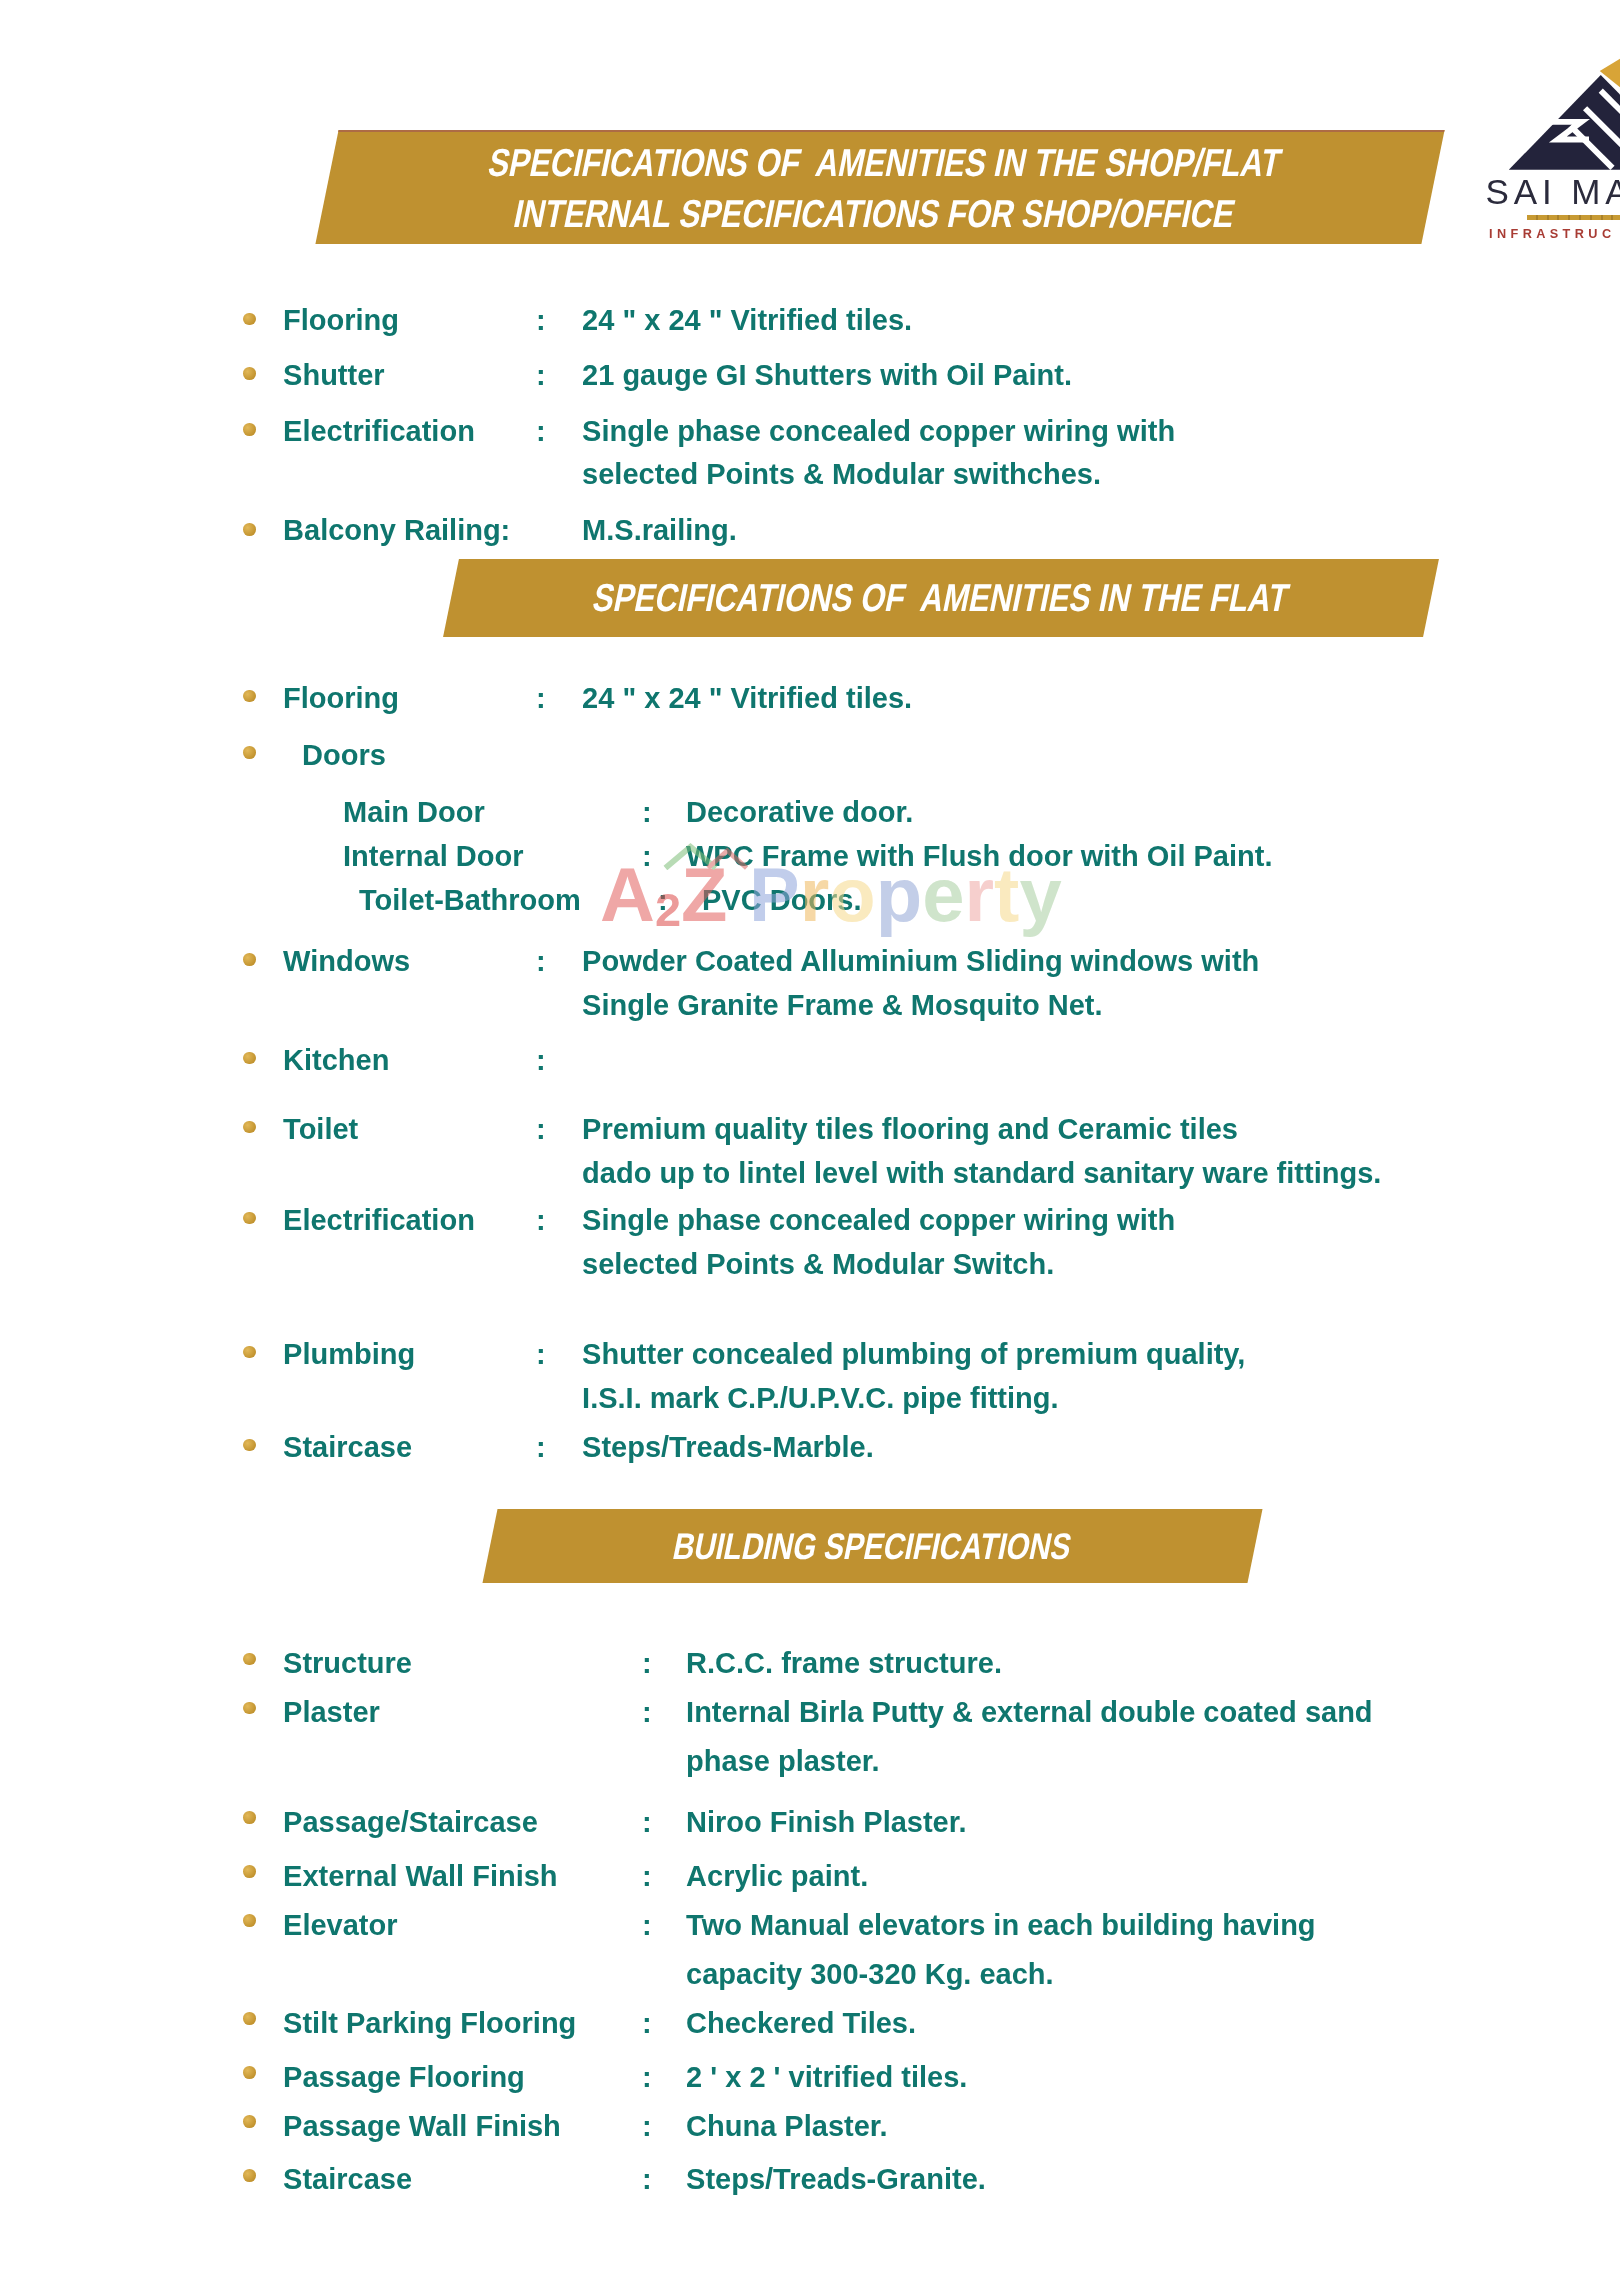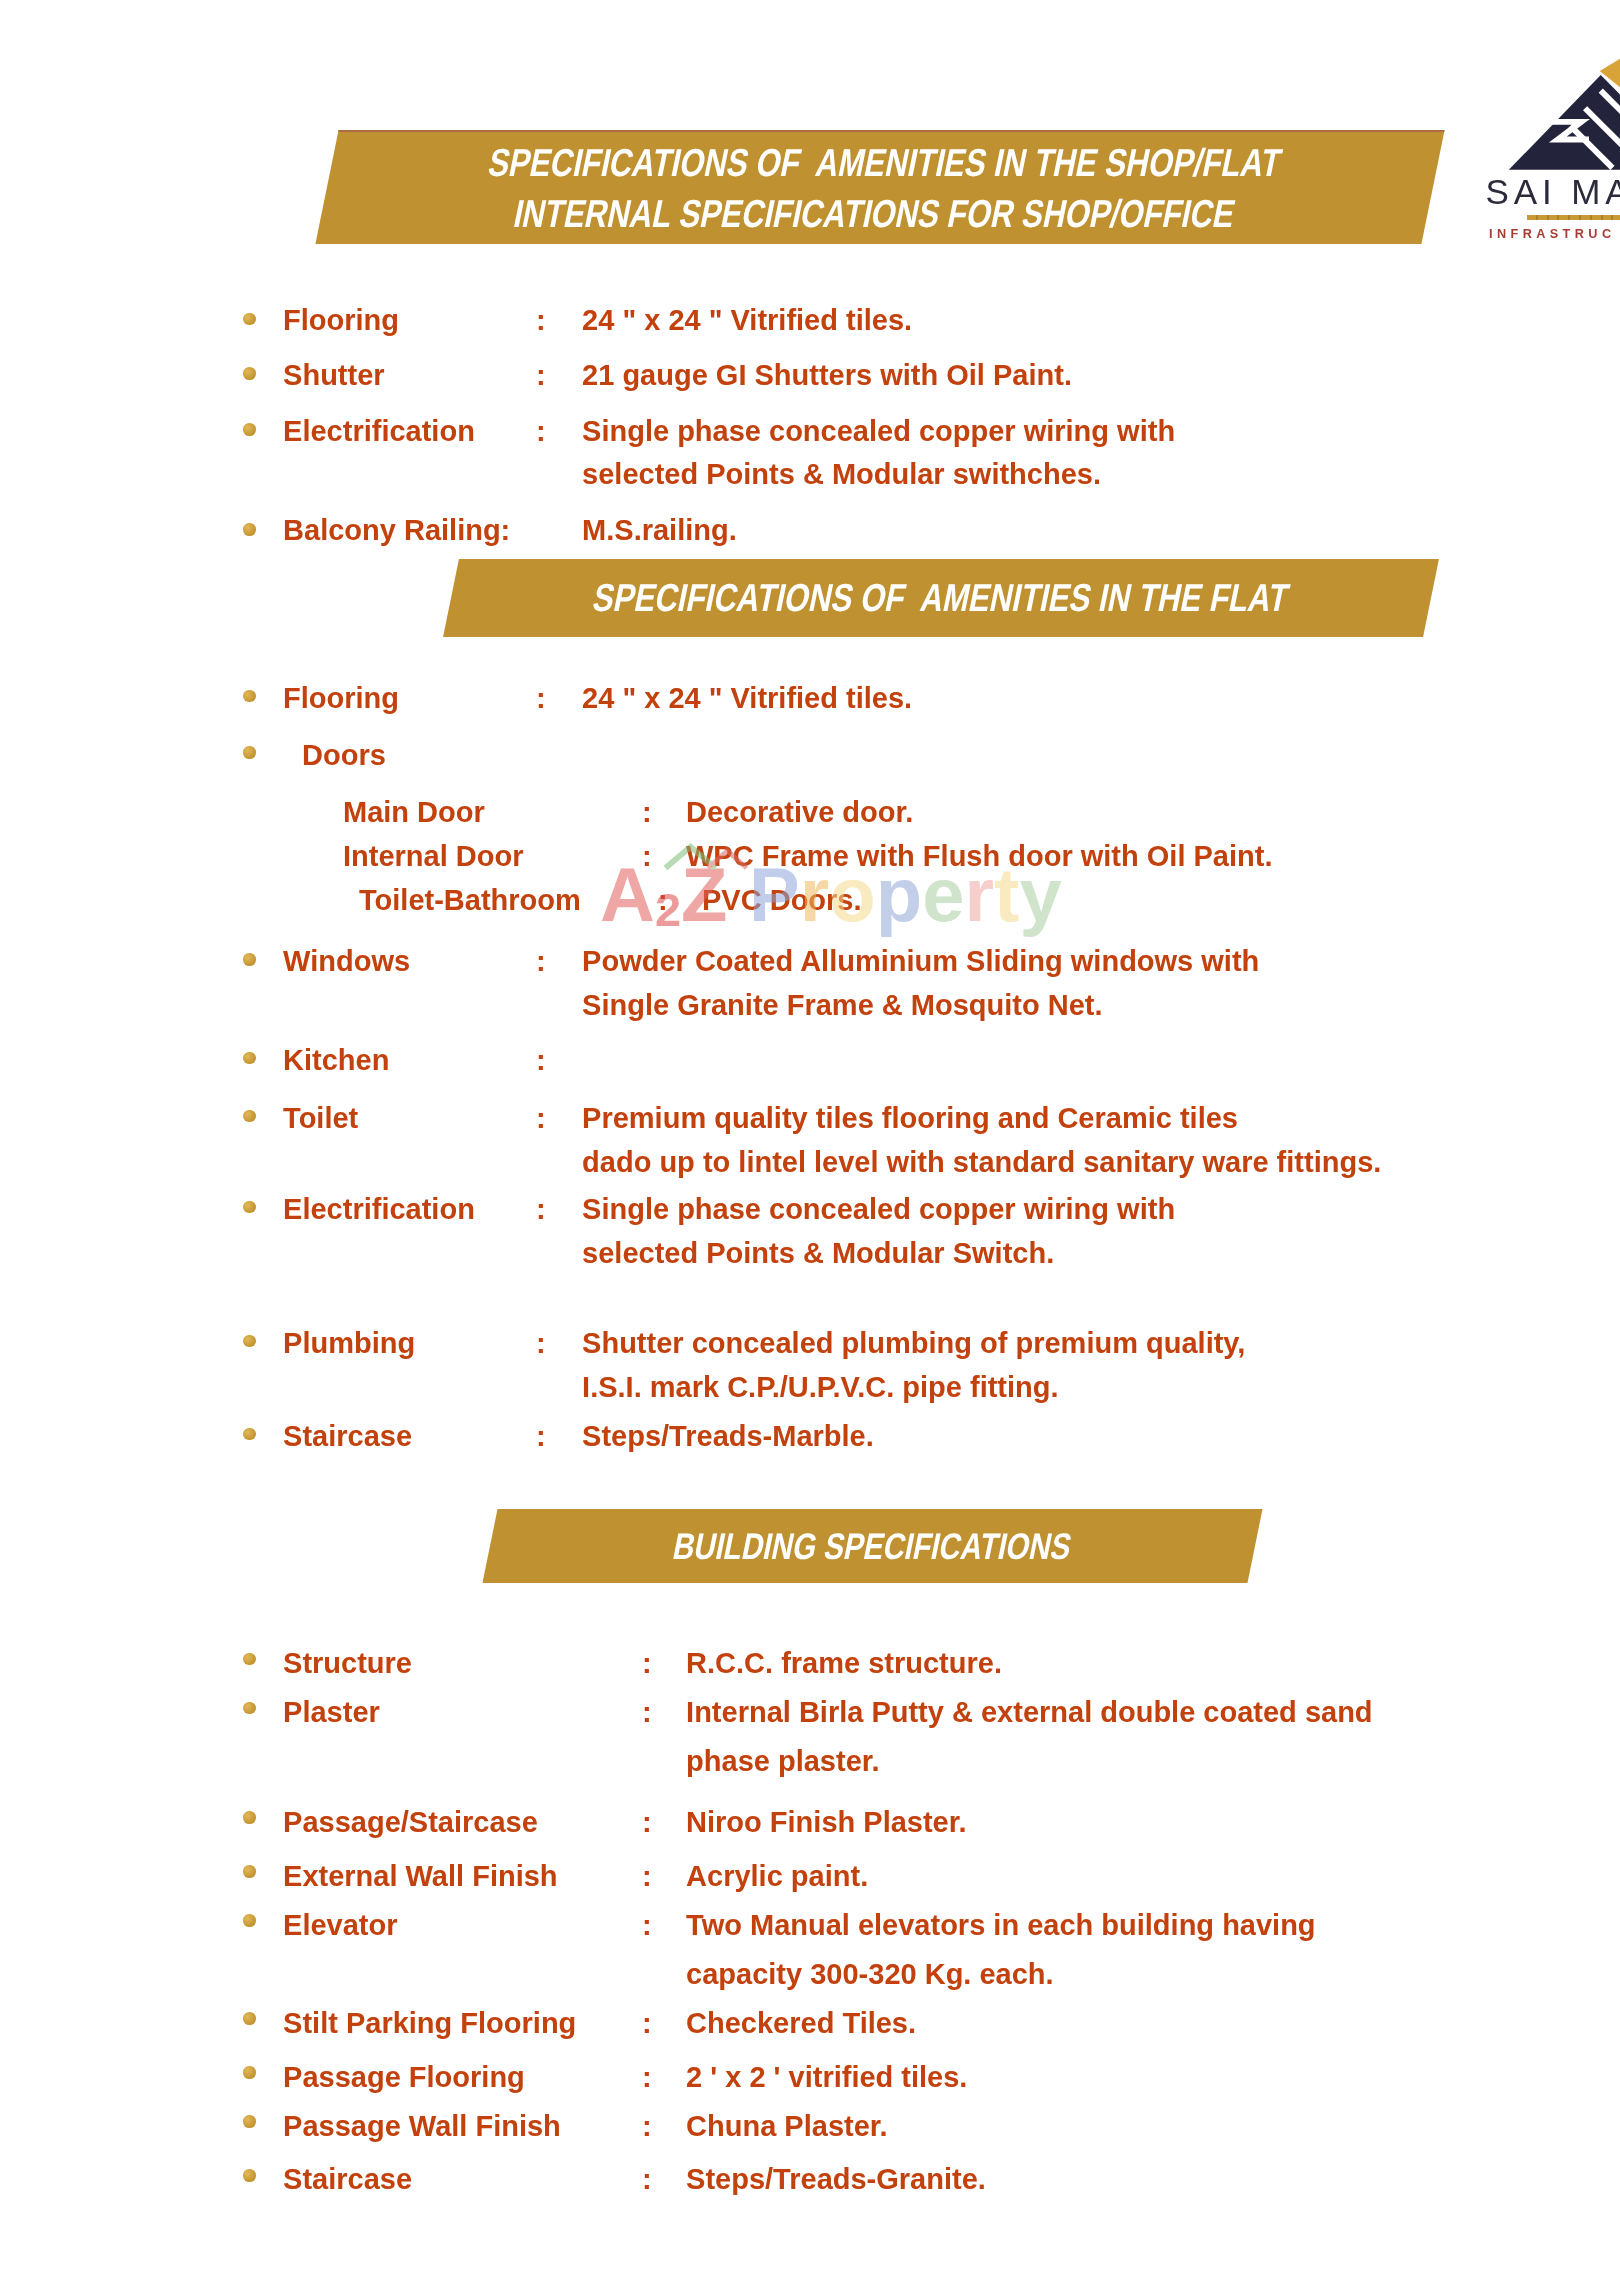--- a/index.html
+++ b/index.html
@@ -16,21 +16,21 @@
   .banner2{left:451px;top:559px;width:980px;height:78px;}
   .banner3{left:490px;top:1509px;width:765px;height:74px;}
   .bline{
     display:block;color:#ffffff;text-align:center;font-weight:700;white-space:pre;
     transform:scaleX(0.8);letter-spacing:0px;
   }
   .banner1 .bline{font-size:39px;line-height:51px;}
   .banner2 .bline{font-size:39px;line-height:76px;}
   .banner3 .bline{font-size:37px;line-height:73px;}
   
-  .list{position:absolute;left:0;right:0;font-size:29px;font-weight:700;color:#c2410c;}
+  .list{position:absolute;left:0;right:0;font-size:29px;font-weight:700;color:#0f766e;}
   .list1{top:299px;}
   .list2{top:676px;}
   .list3{top:1639px;}
   .row{display:flex;align-items:flex-start;padding-left:243px;}
   .list1 .row{line-height:43px;}
   .list2 .row{line-height:44px;}
   .list3 .row{line-height:49px;}
   .bullet{
     flex:none;width:12.7px;height:12.7px;border-radius:50%;margin-top:13.7px;
     background:radial-gradient(circle at 35% 35%, #e2b858, #b5841e);
@@ -44,21 +44,21 @@
   .list3 .label{width:351px;}
   .list3 .colon{width:52px;}
   
   .list1 .row:nth-child(1){margin-bottom:11.8px;}
   .list1 .row:nth-child(2){margin-bottom:13px;}
   .list1 .row:nth-child(3){margin-bottom:13.7px;}
   .list2 .row:nth-child(1){margin-bottom:12.7px;}
   .list2 .row:nth-child(2){margin-bottom:13px;gap:19px;}
   .list2 .row:nth-child(5){margin-bottom:17.6px;margin-left:16px;}
   .list2 .row:nth-child(6){margin-bottom:10.8px;}
-  .list2 .row:nth-child(7){margin-bottom:14px;}
+  .list2 .row:nth-child(7){margin-bottom:25px;}
   .list2 .row:nth-child(8){margin-bottom:2.9px;}
   .list2 .row:nth-child(9){margin-bottom:46px;}
   .list2 .row:nth-child(10){margin-bottom:4.9px;}
   .list3 .row:nth-child(2){margin-bottom:11.8px;}
   .list3 .row:nth-child(3){margin-bottom:4.9px;}
   .list3 .row:nth-child(6){margin-bottom:4.9px;}
   .list3 .row:nth-child(8){margin-bottom:4.9px;}
   
   .logo{position:absolute;left:1458px;top:37px;width:255px;height:216px;}
   .logo-tri{position:absolute;left:41px;top:19.6px;}

